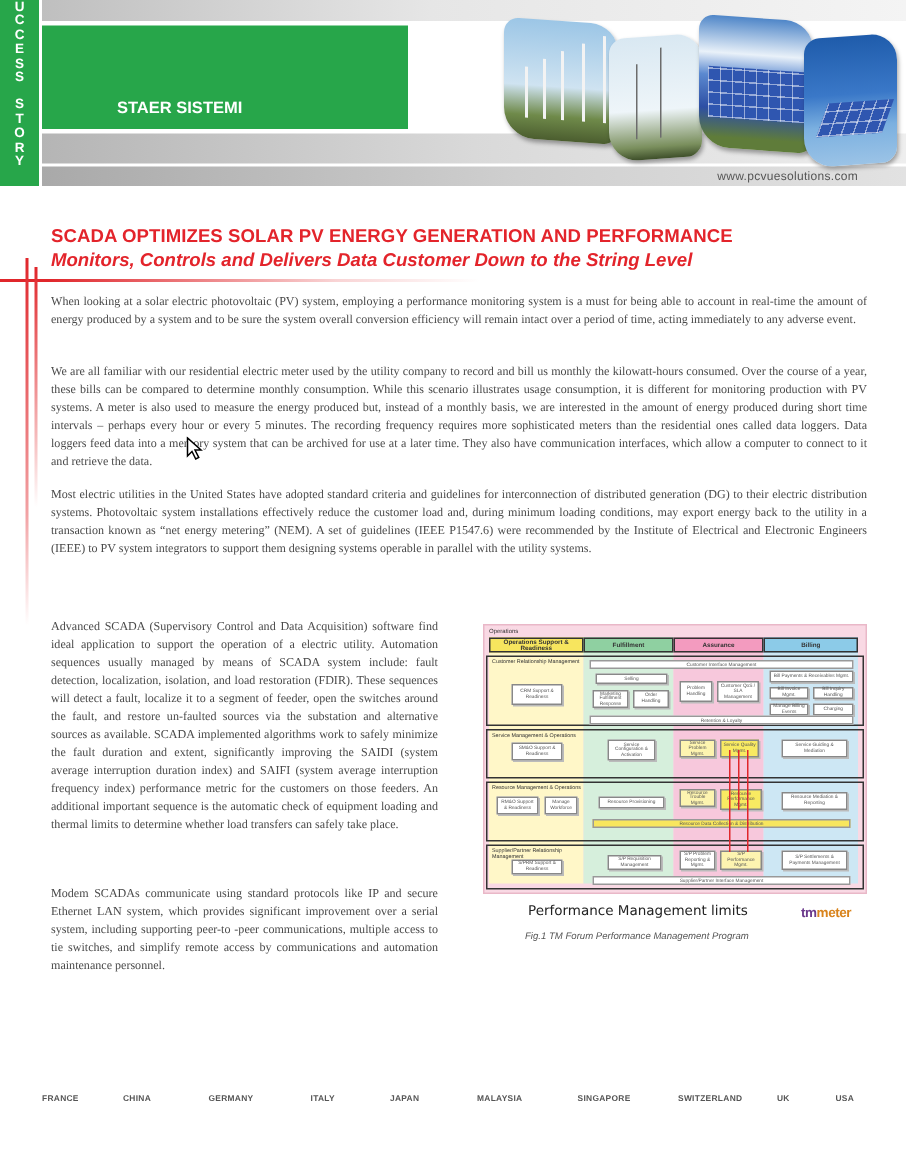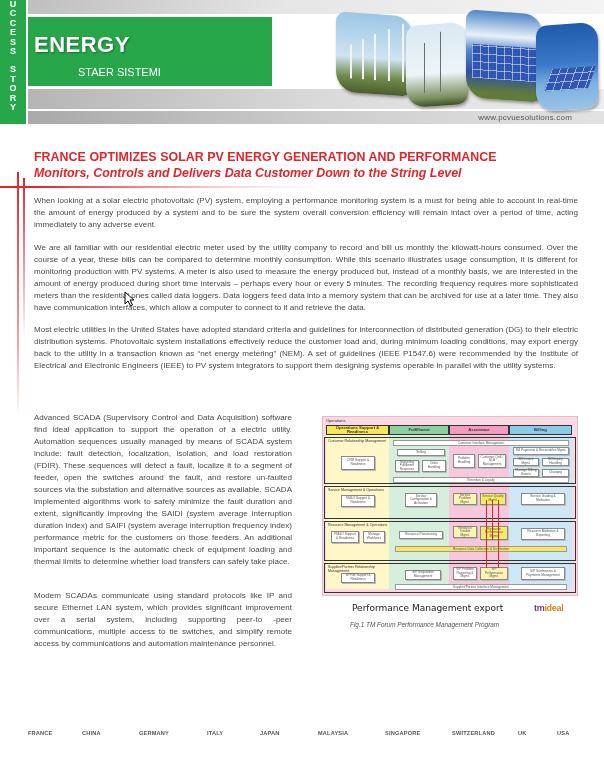--- a/index.html
+++ b/index.html
@@ -14,21 +14,21 @@
   .band-green-ext { position: absolute; left: 172px; top: 17px; width: 100px; height: 69px; background: #27a64a; }
   .band-mid { position: absolute; left: 28px; top: 89px; width: 576px; height: 20px;
     background: linear-gradient(90deg, #b5b5b5 0%, #d9d9d9 50%, #eeeeee 100%); }
   .band-bottom { position: absolute; left: 28px; top: 111px; width: 576px; height: 13px;
     background: linear-gradient(90deg, #a9a9a9 0%, #cfcfcf 55%, #e2e2e2 100%); }
   .side-strip { position: absolute; left: 0; top: 0; width: 26px; height: 124px; background: #27a64a;
     display: flex; flex-direction: column; align-items: center; justify-content: flex-start; padding-top: 0; }
   .side-strip span { display: block; color: #fff; font-weight: bold; font-size: 9px; line-height: 9.4px; }
   .brand-title { position: absolute; left: 34px; top: 32px; color: #fff; font-weight: bold; font-size: 22px; letter-spacing: 0.5px;
     text-shadow: 1px 1px 2px rgba(0,0,0,0.35); }
-  .brand-sub { position: absolute; left: 34px; top: 66px; color: #fff; font-weight: normal; font-size: 11px; padding-left: 44px; }
+  .brand-sub { position: absolute; left: 34px; top: 66px; color: #fff; font-weight: bold; font-size: 11px; padding-left: 44px; }
   .url { position: absolute; right: 32px; top: 113px; font-size: 8px; color: #555; letter-spacing: 0.2px; }
 
   .photos { position: absolute; left: 336px; top: 14px; width: 260px; height: 96px; }
   .photo { position: absolute; border-radius: 10px 18px 10px 20px; overflow: hidden; box-shadow: 1px 2px 3px rgba(0,0,0,0.35); }
   .photo.wind { left: 0; top: 0; width: 76px; height: 80px; background: linear-gradient(180deg, #9cc6e6 0%, #cfe3f1 55%, #6f8a4a 80%, #4b5d2f 100%); transform: skewY(4deg); }
   .photo.pylon { left: 70px; top: 10px; width: 62px; height: 82px; background: linear-gradient(180deg, #d9e8f2 0%, #eef5f9 60%, #7a8f5d 90%, #3e4f2a 100%); transform: skewY(-4deg); }
   .photo.solar1 { left: 130px; top: -2px; width: 76px; height: 88px; background: linear-gradient(180deg, #4f86c8 0%, #e9f1f9 28%, #5b89d0 45%, #2d4fa4 70%, #5f7c3a 92%); transform: skewY(4deg); }
   .photo.solar2 { left: 200px; top: 10px; width: 62px; height: 86px; background: linear-gradient(180deg, #1f5cab 0%, #3a78c8 45%, #7bb0e0 70%, #9bc3e6 100%); transform: skewY(-4deg); }
   .mast { position: absolute; width: 2px; background: #f3f3f3; bottom: 14px; }
   .panel-grid { position: absolute; background:
@@ -39,21 +39,21 @@
   .deco-h { position: absolute; left: 0; top: 186px; width: 320px; height: 2px;
     background: linear-gradient(90deg, #e0262b 0%, #e0262b 10%, rgba(224,38,43,0.2) 70%, rgba(224,38,43,0) 100%); }
   .deco-v1 { position: absolute; left: 17px; top: 172px; width: 2px; height: 245px;
     background: linear-gradient(180deg, #e0262b 0%, #f2a3a5 70%, rgba(255,255,255,0) 100%); }
   .deco-v2 { position: absolute; left: 23px; top: 178px; width: 2px; height: 160px;
     background: linear-gradient(180deg, #e0262b 0%, #f5b9ba 70%, rgba(255,255,255,0) 100%); }
 
   .headline { position: absolute; left: 34px; top: 150px; color: #e3242b; font-weight: bold; font-size: 12.4px; letter-spacing: 0.05px; }
   .subhead { position: absolute; left: 34px; top: 166px; color: #e3242b; font-weight: bold; font-style: italic; font-size: 12.4px; }
 
-  .para { position: absolute; font-size: 8.05px; line-height: 12px; color: #4a4a4a; text-align: justify; }
+  .para { position: absolute; font-size: 8.05px; line-height: 12px; color: #4a4a4a; text-align: justify; font-family: Liberation Serif, serif; }
   .p1 { left: 34px; top: 195px; width: 544px; }
   .p2 { left: 34px; top: 242px; width: 544px; }
   .p3 { left: 34px; top: 324px; width: 544px; }
   .p4 { left: 34px; top: 412px; width: 258px; }
   .p5 { left: 34px; top: 590px; width: 258px; }
 
   .cursor { position: absolute; left: 124px; top: 291px; width: 12px; height: 16px; }
 
   
   .figure { position: absolute; left: 322px; top: 416px; width: 256px; height: 180px; background: #f9d9e4; border: 1px solid #e9b8c8; }
@@ -108,21 +108,20 @@
     <span>S</span>
     <span>S</span>
     <span style="height:9px"></span>
     <span>S</span>
     <span>T</span>
     <span>O</span>
     <span>R</span>
     <span>Y</span>
   </div>
 
-  <div class="brand-title">ENERGY</div>
   <div class="brand-sub">STAER SISTEMI</div>
 
   <div class="photos">
     <div class="photo wind">
       <div class="mast" style="left:14px;height:34px"></div>
       <div class="mast" style="left:26px;height:40px"></div>
       <div class="mast" style="left:38px;height:46px"></div>
       <div class="mast" style="left:52px;height:52px"></div>
       <div class="mast" style="left:66px;height:58px"></div>
     </div>
@@ -138,21 +137,21 @@
     </div>
   </div>
 
   <div class="url">www.pcvuesolutions.com</div>
 </div>
 
 <div class="deco-h"></div>
 <div class="deco-v1"></div>
 <div class="deco-v2"></div>
 
-<div class="headline">FRANCE OPTIMIZES SOLAR PV ENERGY GENERATION AND PERFORMANCE</div>
+<div class="headline">SCADA OPTIMIZES SOLAR PV ENERGY GENERATION AND PERFORMANCE</div>
 <div class="subhead">Monitors, Controls and Delivers Data Customer Down to the String Level</div>
 
 <p class="para p1">When looking at a solar electric photovoltaic (PV) system, employing a performance monitoring system is a must for being able to account in real-time the amount of energy produced by a system and to be sure the system overall conversion efficiency will remain intact over a period of time, acting immediately to any adverse event.</p>
 <p class="para p2">We are all familiar with our residential electric meter used by the utility company to record and bill us monthly the kilowatt-hours consumed. Over the course of a year, these bills can be compared to determine monthly consumption.  While this scenario illustrates usage consumption, it is different for monitoring production with PV systems. A meter is also used to measure the energy produced but, instead of a monthly basis, we are interested in the amount of energy produced during short time intervals – perhaps every hour or every 5 minutes. The recording frequency requires more sophisticated meters than the residential ones called data loggers. Data loggers feed data into a memory system that can be archived for use at a later time. They also have communication interfaces, which allow a computer to connect to it and retrieve the data.</p>
 <p class="para p3">Most electric utilities in the United States have adopted standard criteria and guidelines for interconnection of distributed generation (DG) to their electric distribution systems. Photovoltaic system installations effectively reduce the customer load and, during minimum loading conditions, may export energy back to the utility in a transaction known as “net energy metering” (NEM). A set of guidelines (IEEE P1547.6) were recommended by the Institute of Electrical and Electronic Engineers (IEEE) to PV system integrators to support them designing systems operable in parallel with the utility systems.</p>
 <p class="para p4">Advanced SCADA (Supervisory Control and Data Acquisition) software find ideal application to support the operation of a electric utility. Automation sequences usually managed by means of SCADA system include: fault detection, localization, isolation, and load restoration (FDIR). These sequences will detect a fault, localize it to a segment of feeder, open the switches around the fault, and restore un-faulted sources via the substation and alternative sources as available. SCADA implemented algorithms work to safely minimize the fault duration and extent, significantly improving the SAIDI (system average interruption duration index) and SAIFI (system average interruption frequency index) performance metric for the customers on those feeders. An additional important sequence is the automatic check of equipment loading and thermal limits to determine whether load transfers can safely take place.</p>
 <p class="para p5">Modem SCADAs communicate using standard protocols like IP and secure Ethernet LAN system, which provides significant improvement over a serial system, including supporting peer-to -peer communications, multiple access to tie switches, and simplify remote access by communications and automation maintenance personnel.</p>
 
 <svg class="cursor" viewBox="0 0 12 16">
   <path d="M1 1 L1 13 L4 10 L6.5 15 L8.5 14 L6 9 L10 9 Z" fill="#fff" stroke="#000" stroke-width="1"></path>
@@ -216,22 +215,22 @@
     <div class="box yellow" style="left:155px;top:3px;width:28px;height:13px">S/P Performance Mgmt.</div>
     <div class="box" style="left:196px;top:3px;width:44px;height:13px">S/P Settlements &amp; Payments Management</div>
     <div class="bar" style="left:70px;top:20px;width:172px">Supplier/Partner Interface Management</div>
   </div>
 
   <div class="redline" style="left:163px;top:83px;height:68px"></div>
   <div class="redline" style="left:169px;top:83px;height:40px"></div>
   <div class="redline" style="left:175px;top:83px;height:68px"></div>
 </div>
 
-<div class="fig-title">Performance Management export</div>
-<div class="tmforum"><b>tm</b><span>ideal</span></div>
+<div class="fig-title">Performance Management limits</div>
+<div class="tmforum"><b>tm</b><span>meter</span></div>
 <div class="fig-caption">Fig.1 TM Forum Performance Management Program</div>
 
 <div class="footer">
   <span class="country" style="left:28px">FRANCE</span>
   <span class="country" style="left:82px">CHINA</span>
   <span class="country" style="left:139px">GERMANY</span>
   <span class="country" style="left:207px">ITALY</span>
   <span class="country" style="left:260px">JAPAN</span>
   <span class="country" style="left:318px">MALAYSIA</span>
   <span class="country" style="left:385px">SINGAPORE</span>

